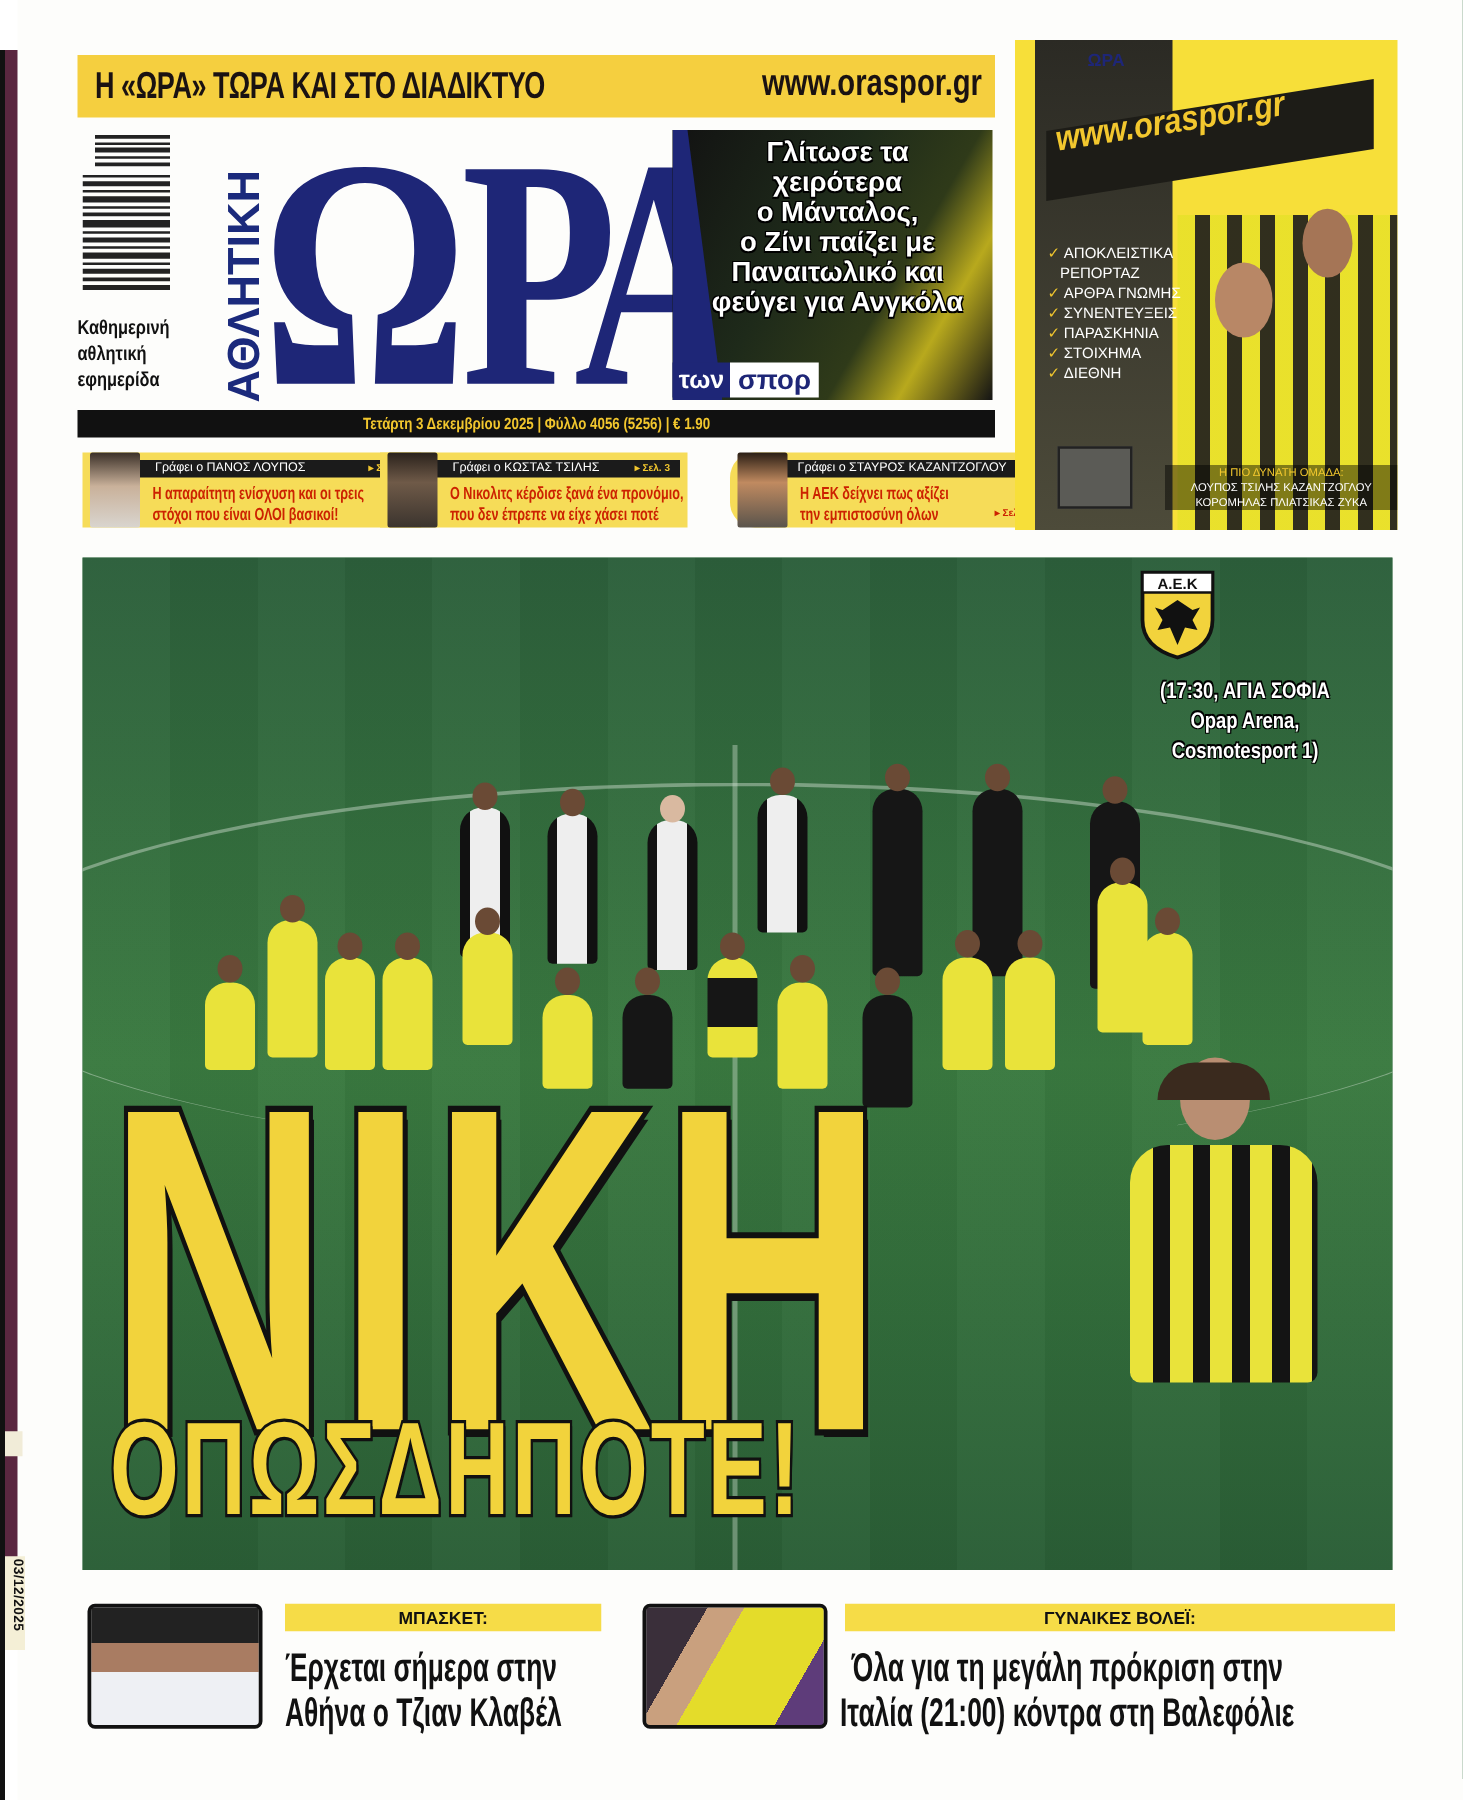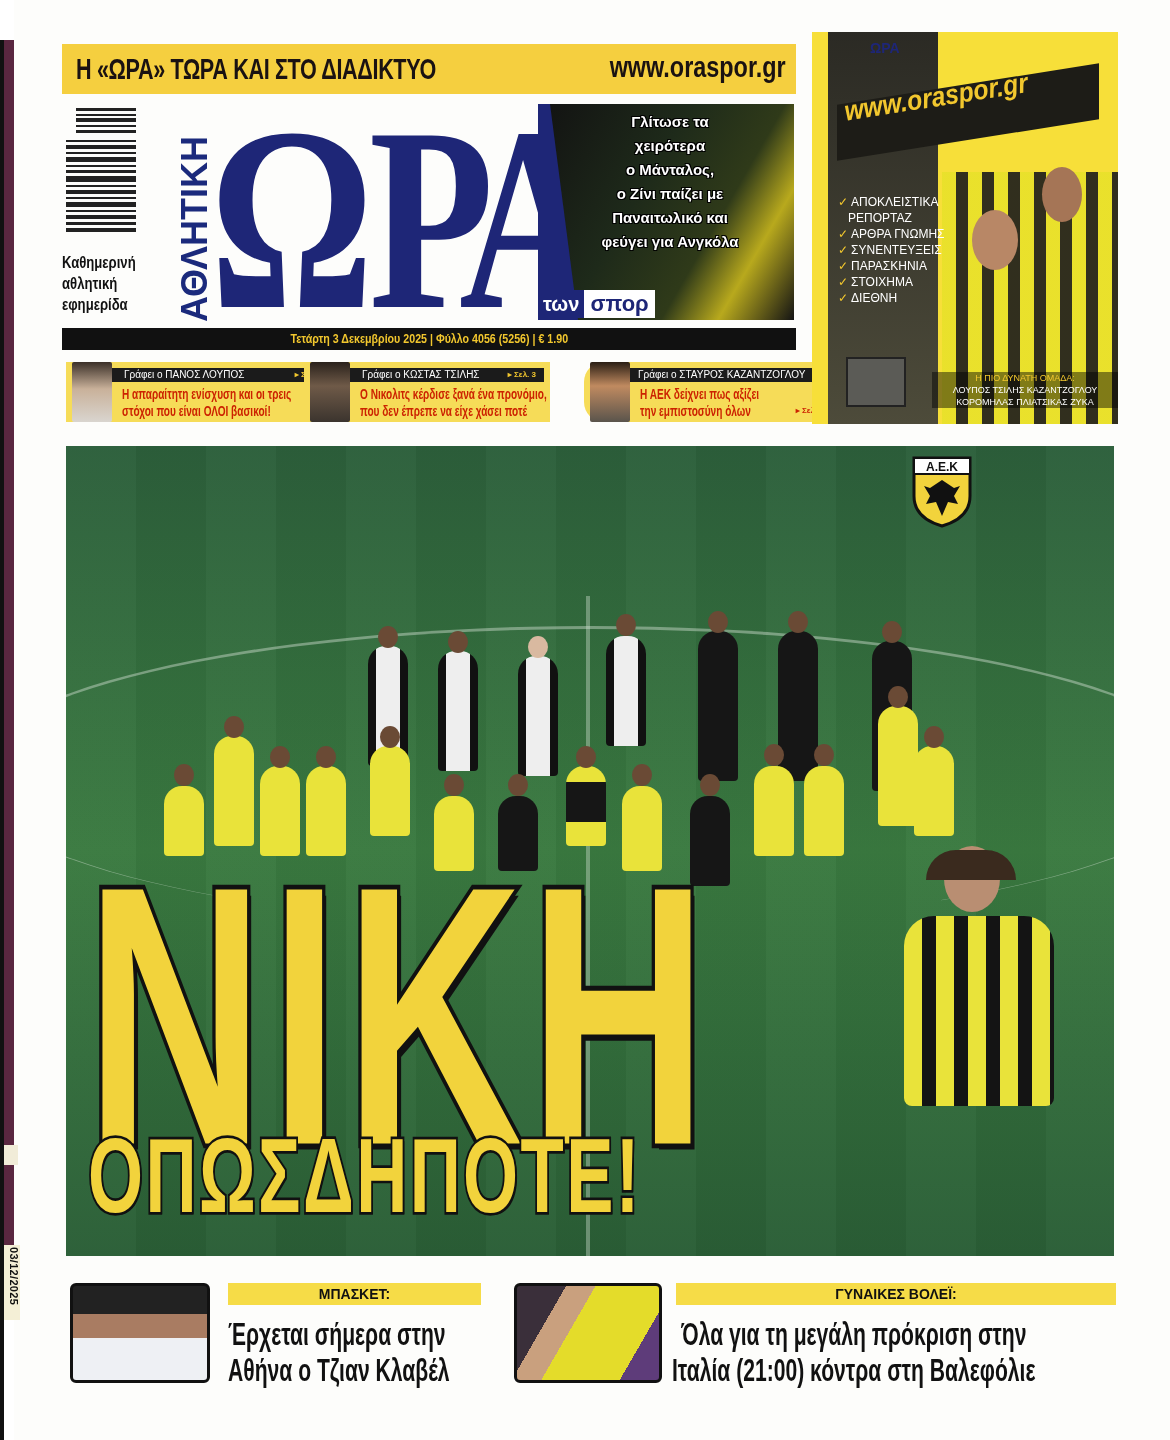--- a/index.html
+++ b/index.html
@@ -23,21 +23,21 @@
   
   .barcode { left: 66px; top: 108px; width: 70px; height: 125px; }
   .tagline { left: 62px; top: 252px; font-size: 16px; font-weight: 900; color: #111; line-height: 21px; transform: scaleX(0.82); transform-origin: left top; }
   .vert-athl { left: 174px; top: 100px; width: 38px; height: 222px; }
   .vert-athl span { position: absolute; left: 0; top: 222px; transform: rotate(-90deg); transform-origin: left top; font-size: 36px; font-weight: 900; color: #1b2a7c; white-space: nowrap; letter-spacing: 0px; }
 
   .masthead { left: 210px; top: 88px; font-family: "Liberation Serif", serif; font-size: 262px; font-weight: 700; color: #1e2677; line-height: 1; transform: scaleX(0.78); transform-origin: left top; letter-spacing: -6px; white-space: nowrap; }
 
   .teaser { left: 538px; top: 104px; width: 256px; height: 216px; background: linear-gradient(120deg, #121212 0%, #1e2a1a 40%, #2f3a19 65%, #b8a91d 80%, #141414 100%); overflow: hidden; }
   .teaser-blue { left: 538px; top: 104px; width: 40px; height: 216px; background: #1e2677; clip-path: polygon(0 0, 30% 0, 100% 100%, 0 100%); }
-  .teaser-text { left: 560px; top: 110px; width: 220px; text-align: center; font-size: 15px; font-weight: 900; color: #fff; line-height: 24px; text-shadow: 1px 1px 0 #000, -1px -1px 0 #000, 1px -1px 0 #000, -1px 1px 0 #000; }
+  .teaser-text { left: 560px; top: 110px; width: 220px; text-align: center; font-size: 22px; font-weight: 900; color: #fff; line-height: 24px; text-shadow: 1px 1px 0 #000, -1px -1px 0 #000, 1px -1px 0 #000, -1px 1px 0 #000; }
   .ton-spor { left: 538px; top: 290px; height: 28px; display: flex; align-items: center; }
   .ton { background: #1e2677; color: #fff; font-size: 20px; font-weight: 900; padding: 0 5px; height: 28px; line-height: 28px; }
   .spor { background: #fff; color: #1e2677; font-size: 22px; font-weight: 900; padding: 0 6px; height: 28px; line-height: 28px; }
 
   .dateline { left: 62px; top: 328px; width: 734px; height: 22px; background: #111; color: #f2c72e; font-size: 13px; font-weight: 900; text-align: center; line-height: 22px; }
   .dateline span { display: inline-block; transform: scaleX(0.82); }
 
   
   .col { top: 362px; height: 60px; background: #f6dc58; }
   .col-photo { position: absolute; left: 6px; top: 0; width: 40px; height: 60px; background: linear-gradient(#3b3028, #c9b19a 45%, #d9d5cf); border-radius: 2px; }
@@ -275,20 +275,25 @@
 
 
   <div class="crest-aek">
     <svg width="60" height="72" viewBox="0 0 60 72">
       <path d="M2 2 H58 V40 Q58 62 30 70 Q2 62 2 40 Z" fill="#f2d33c" stroke="#111" stroke-width="3"></path>
       <rect x="2" y="2" width="56" height="16" fill="#fff" stroke="#111" stroke-width="2"></rect>
       <text x="30" y="15" font-size="12" font-weight="700" text-anchor="middle" fill="#111" font-family="Liberation Sans, sans-serif">Α.Ε.Κ</text>
       <path d="M30 24 L18 32 L12 30 L18 40 L14 48 L24 46 L30 60 L36 46 L46 48 L42 40 L48 30 L42 32 Z" fill="#111"></path>
     </svg>
   </div>
+  <div class="match-info">
+    <span>(17:30, ΑΓΙΑ ΣΟΦΙΑ</span>
+    <span>Opap Arena,</span>
+    <span>Cosmotesport 1)</span>
+  </div>
 
   <div class="runner">
     <div style="position:absolute;left:52px;top:0;width:56px;height:66px;border-radius:50%;background:#b98e72;"></div>
     <div style="position:absolute;left:34px;top:4px;width:90px;height:30px;border-radius:45px 45px 0 0;background:#3a2a1e;"></div>
     <div style="position:absolute;left:12px;top:70px;width:150px;height:190px;border-radius:30px 30px 8px 8px;background:repeating-linear-gradient(90deg,#e9e33a 0 18px,#141414 18px 32px);"></div>
   </div>
 
   <div class="niki">ΝΙΚΗ</div>
   <div class="opos">ΟΠΩΣΔΗΠΟΤΕ!</div>
 

